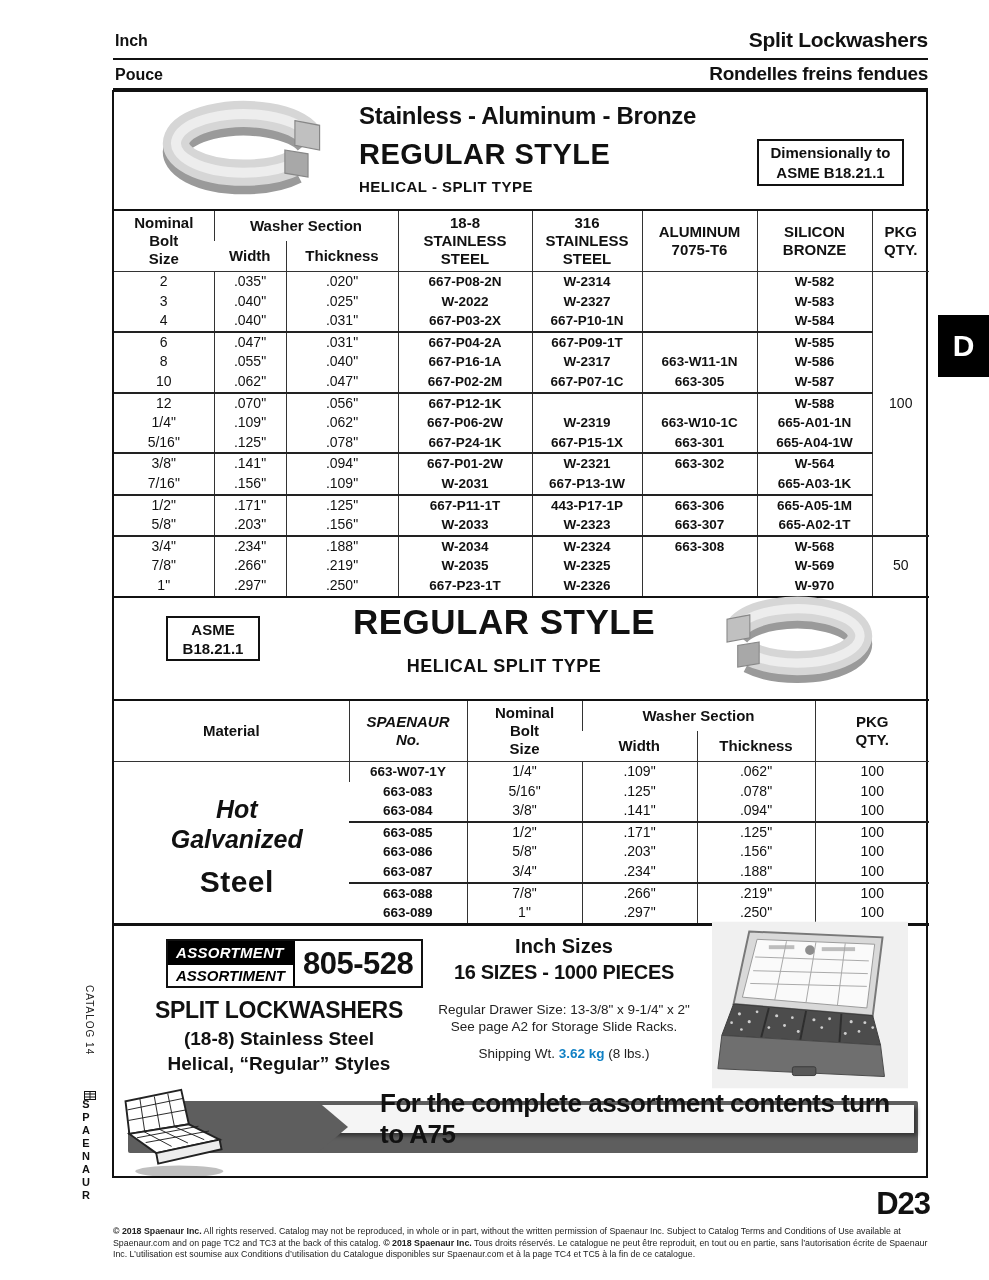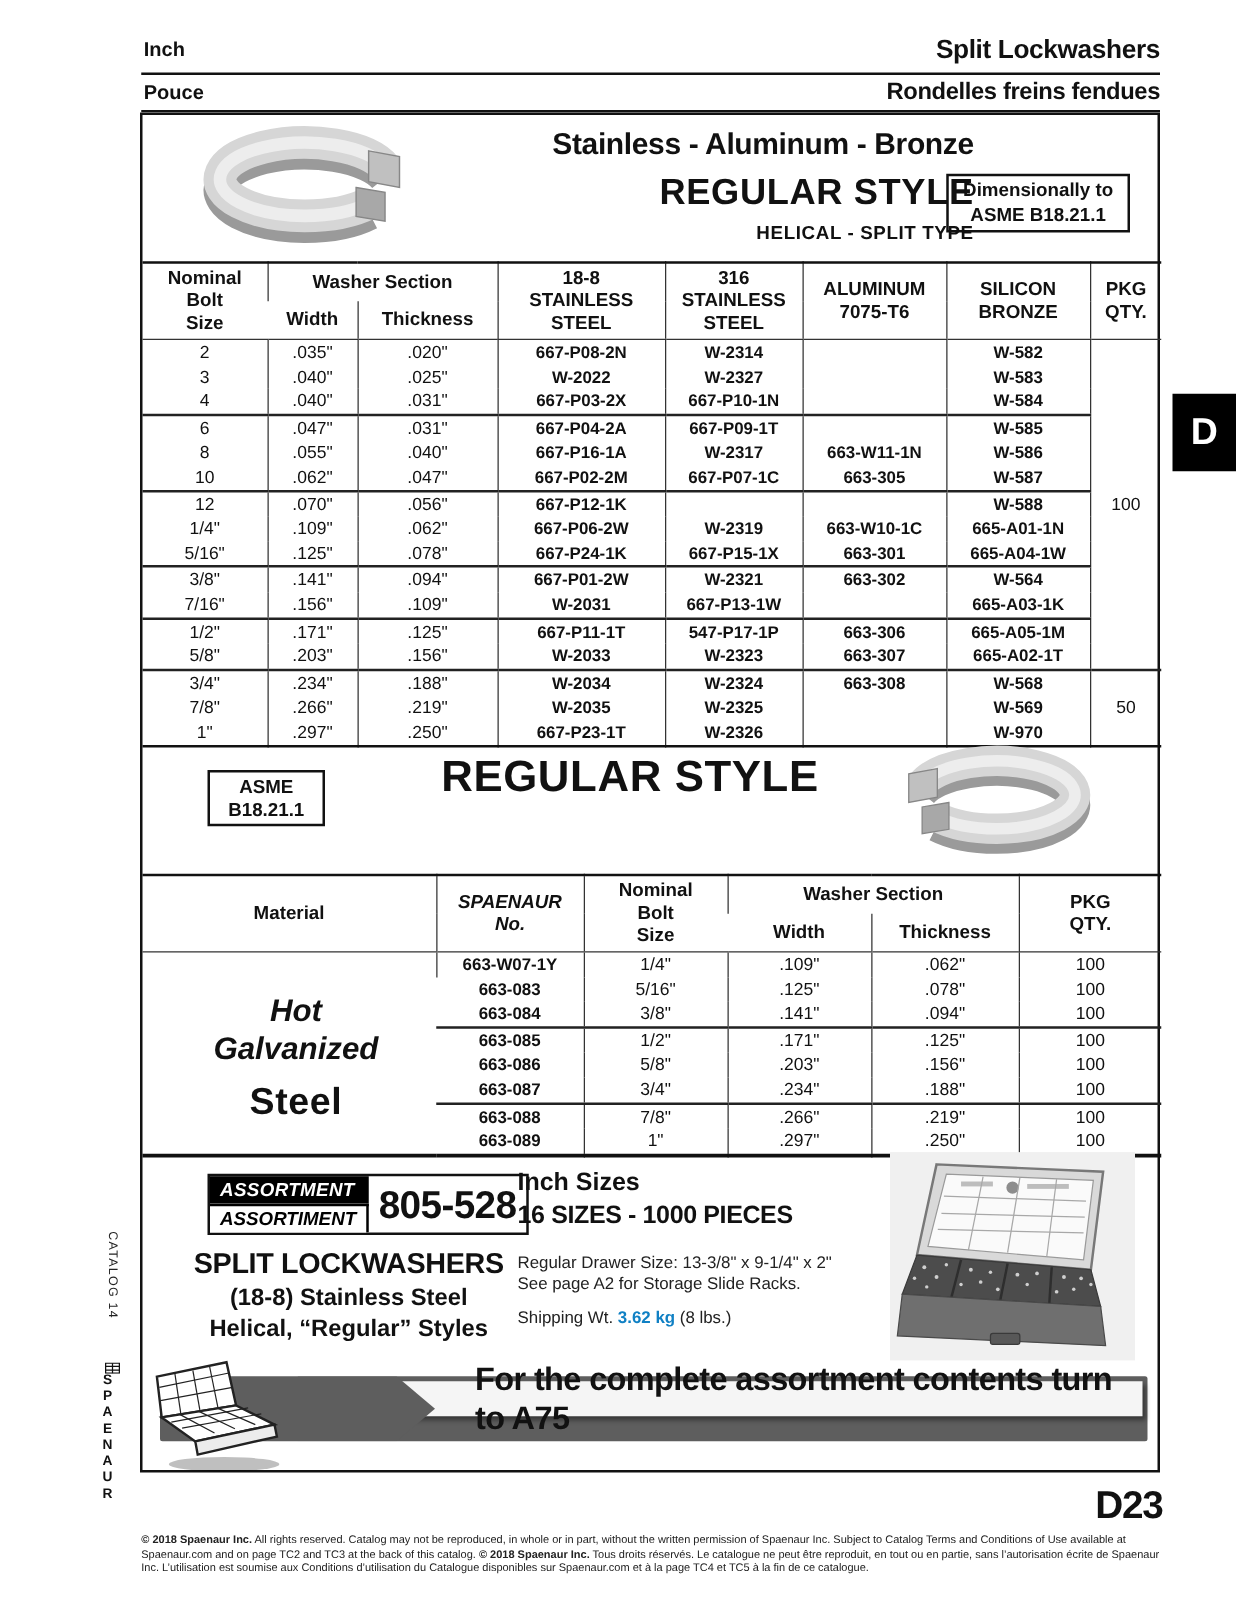--- a/index.html
+++ b/index.html
@@ -28,21 +28,21 @@
   .d-tab { position:absolute; right:0; top:315px; width:51px; height:62px; background:#000;
            color:#fff; font-weight:bold; font-size:30px; display:flex; align-items:center; justify-content:center; }
 
   
   .frame { position:absolute; left:112px; top:90px; width:816px; height:1088px;
            border:2.5px solid #111; background:#fff; }
 
   
   .s1 { position:absolute; left:0; top:0; width:100%; height:117px; }
   .s1-washer { position:absolute; left:6px; top:4px; }
-  .s1-titles { position:absolute; left:245px; top:10px; width:420px; text-align:right; }
+  .s1-titles { position:absolute; left:245px; top:10px; width:420px; text-align:left; }
   .s1-line1 { font-size:24px; font-weight:bold; letter-spacing:-0.3px; }
   .s1-line2 { font-size:29px; font-weight:bold; margin-top:8px; letter-spacing:0.5px; }
   .s1-line3 { font-size:15px; font-weight:bold; margin-top:7px; letter-spacing:0.5px; }
   .dim-box { position:absolute; right:22px; top:47px; width:147px; height:47px; border:2.5px solid #111;
              font-size:15px; font-weight:bold; text-align:center; display:flex; flex-direction:column;
              justify-content:center; line-height:20px; white-space:pre-line; }
 
   
   table { border-collapse:collapse; table-layout:fixed; width:100%; }
   .t1 { position:absolute; left:0; top:117px; border-top:2px solid #111; border-bottom:2.5px solid #111; }
@@ -77,21 +77,21 @@
   .asst-label { position:absolute; left:52px; top:22px; display:flex; border:2px solid #111; background:#fff; }
   .asst-label-left { display:flex; flex-direction:column;font-style:italic; }
   .lab-en { background:#000; color:#fff; font-weight:bold; font-size:15px; padding:3px 8px 2px; letter-spacing:0.3px; }
   .lab-fr { background:#fff; color:#000; font-weight:bold; font-size:15px; padding:2px 8px 2px;
             border-top:2px solid #000; border-right:2px solid #000; }
   .lab-num { font-weight:bold; font-size:31px; padding:1px 8px 0; display:flex; align-items:center; letter-spacing:-0.5px; }
   .asst-title { position:absolute; left:0px; top:80px; width:330px; text-align:center; }
   .asst-title .l1 { font-weight:bold; font-size:23px; letter-spacing:-0.3px; }
   .asst-title .l2 { font-weight:bold; font-size:19px; margin-top:4px; }
   .asst-title .l3 { font-weight:bold; font-size:19px; margin-top:3px; }
-  .asst-center { position:absolute; left:300px; top:18px; width:300px; }
+  .asst-center { position:absolute; left:300px; top:18px; width:300px; text-align:center; }
   .asst-center .c1 { font-weight:bold; font-size:20px; }
   .asst-center .c2 { font-weight:bold; font-size:20px; margin-top:3px; letter-spacing:-0.3px; }
   .asst-center .n1 { font-size:13.5px; margin-top:18px; color:#222; }
   .asst-center .n2 { font-size:13.5px; margin-top:2px; color:#222; }
   .asst-center .ship { font-size:13.5px; margin-top:12px; color:#222; }
   .ship b.kg { font-weight:bold; }
   .drawer-photo { position:absolute; right:18px; top:4px; }
 
   
   .banner { position:absolute; left:14px; top:1006px; width:790px; height:58px; }
@@ -300,21 +300,21 @@
             <td class="pn">W-2031</td>
             <td class="pn">667-P13-1W</td>
             <td class="pn"></td>
             <td class="pn">665-A03-1K</td>
           </tr>
           <tr class="grp">
             <td>1/2"</td>
             <td>.171"</td>
             <td>.125"</td>
             <td class="pn">667-P11-1T</td>
-            <td class="pn">547-P17-1P</td>
+            <td class="pn">443-P17-1P</td>
             <td class="pn">663-306</td>
             <td class="pn">665-A05-1M</td>
           </tr>
           <tr>
             <td>5/8"</td>
             <td>.203"</td>
             <td>.156"</td>
             <td class="pn">W-2033</td>
             <td class="pn">W-2323</td>
             <td class="pn">663-307</td>
@@ -349,20 +349,21 @@
             <td class="pn">W-970</td>
           </tr>
         </tbody>
     </table>
 
     <div class="s2">
       <div class="asme-box">ASME
 B18.21.1</div>
       <div class="s2-titles">
         <div class="s2-line1">REGULAR STYLE</div>
+        <div class="s2-line2">HELICAL SPLIT TYPE</div>
       </div>
       <span class="s2-washer">
         <svg width="230" height="100" viewBox="0 0 240 140">
             <use href="#washer-sym" transform="translate(240,0) scale(-1,1)"></use>
           </svg>
       </span>
     </div>
 
     <table class="t2">
       <colgroup>

